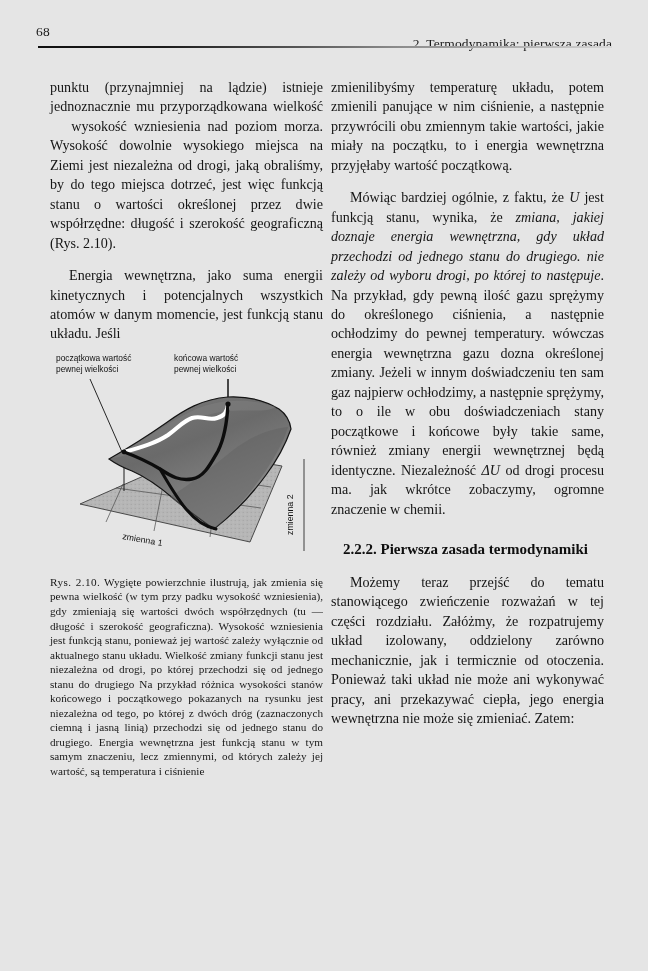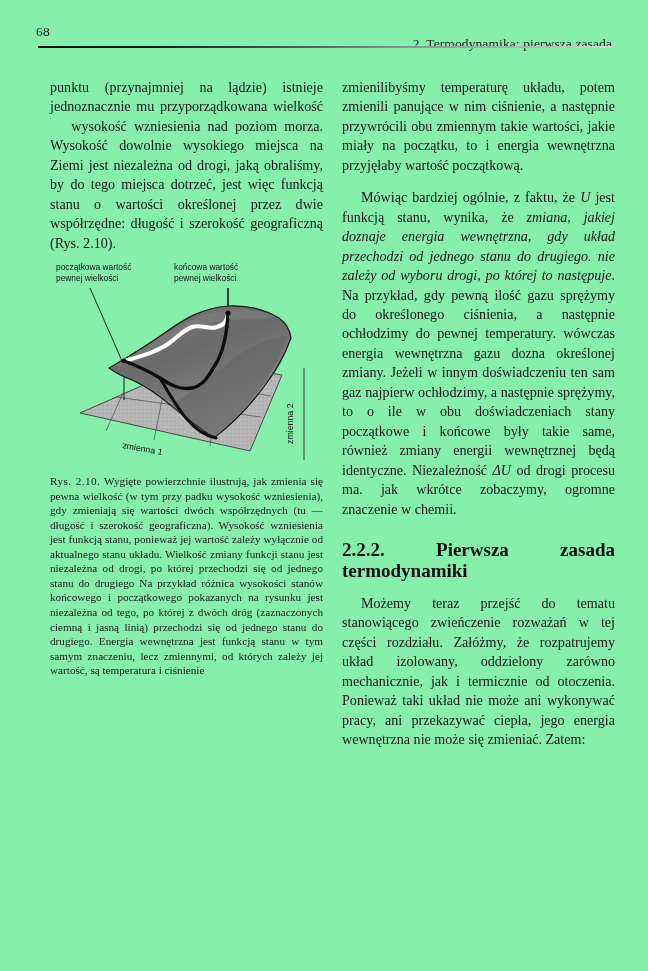--- a/index.html
+++ b/index.html
@@ -4,21 +4,21 @@
 <style>
   html, body {
     margin: 0;
     padding: 0;
     background: #ffffff;
   }
   .page {
     position: relative;
     width: 648px;
     height: 971px;
-    background: #86efac;
+    background: #e5e5e5;
     overflow: hidden;
     font-family: "Liberation Serif", "DejaVu Serif", serif;
     color: #151515;
   }
 
   
   .running-head {
     position: absolute;
     left: 36px;
     top: 24px;
@@ -59,21 +59,21 @@
     position: absolute;
     top: 78px;
     width: 273px;
     font-size: 14.1px;
     line-height: 19.45px;
     text-align: justify;
     text-justify: inter-word;
     hyphens: manual;
   }
   .col-left  { left: 50px; }
-  .col-right { left: 342px; font-family: Liberation Serif, serif; }
+  .col-right { left: 331px; font-family: Liberation Serif, serif; }
 
   .col p {
     margin: 0;
   }
   .col p.indent {
     text-indent: 1.35em;
   }
   .col p + p {
     margin-top: 13px;
   }
@@ -86,49 +86,50 @@
     height: 206px;
     margin: 7px 0 6px 0;
   }
   .figure svg { display: block; }
 
   .figcaption {
     font-size: 11.2px;
     line-height: 14.55px;
     text-align: justify;
     color: #181818;
-    margin-top: 8px;
+    margin-top: 18px;
   }
   .figcaption .fignum {
     letter-spacing: 0.4px;
   }
 
   
   .section-head {
     font-weight: bold;
-    font-size: 19px;
+    font-size: 15px;
     line-height: 21px;
-    margin: 20px 0 13px 0;
+    margin: 20px 0 13px 12px;
     color: #0e0e0e;
   }
 </style>
 </head>
 <body>
 
 <div class="page">
 
   <div class="running-head">
     <div class="folio">68</div>
     <div class="chapter-title">2. Termodynamika: pierwsza zasada</div>
   </div>
   <div class="head-rule"></div>
 
   <div class="col col-left">
 
     <p>punktu (przynajmniej na lądzie) istnieje jednoznacznie mu przyporządkowana wielkość &nbsp;&nbsp;&nbsp;wysokość wzniesienia nad poziom morza. Wysokość dowolnie wysokiego miejsca na Ziemi jest niezależna od drogi, jaką obraliśmy, by do tego miejsca dotrzeć, jest więc funkcją stanu o wartości określonej przez dwie współrzędne: długość i szerokość geograficzną (Rys. 2.10).</p>
+    <p class="indent">Energia wewnętrzna, jako suma energii kinetycznych i potencjalnych wszystkich atomów w danym momencie, jest funkcją stanu układu. Jeśli</p>
 
     <div class="figure">
       <svg width="273" height="206" viewBox="0 0 273 206">
         <defs>
           <pattern id="grain" width="4" height="4" patternUnits="userSpaceOnUse">
             <rect width="4" height="4" fill="#6e6e6e"></rect>
             <circle cx="1" cy="1" r="0.55" fill="#5a5a5a"></circle>
             <circle cx="3" cy="2.6" r="0.5" fill="#7e7e7e"></circle>
           </pattern>
           <pattern id="grainlight" width="4" height="4" patternUnits="userSpaceOnUse">

